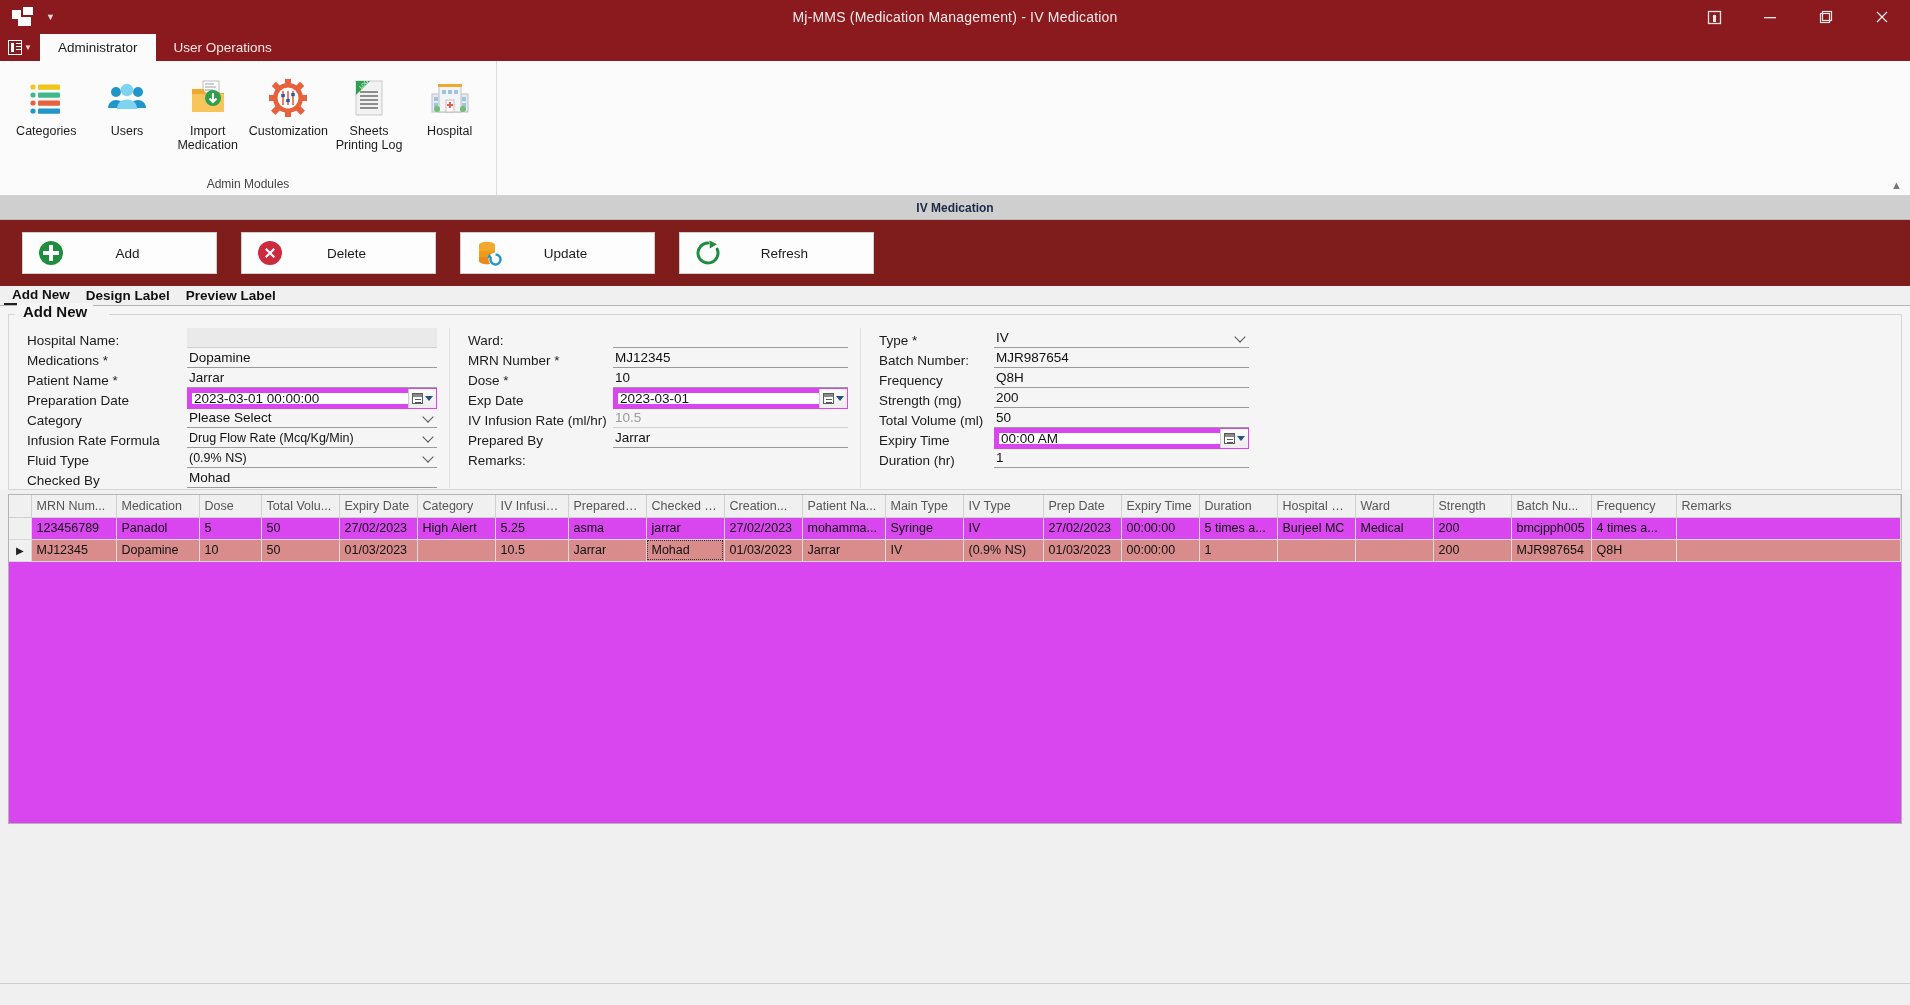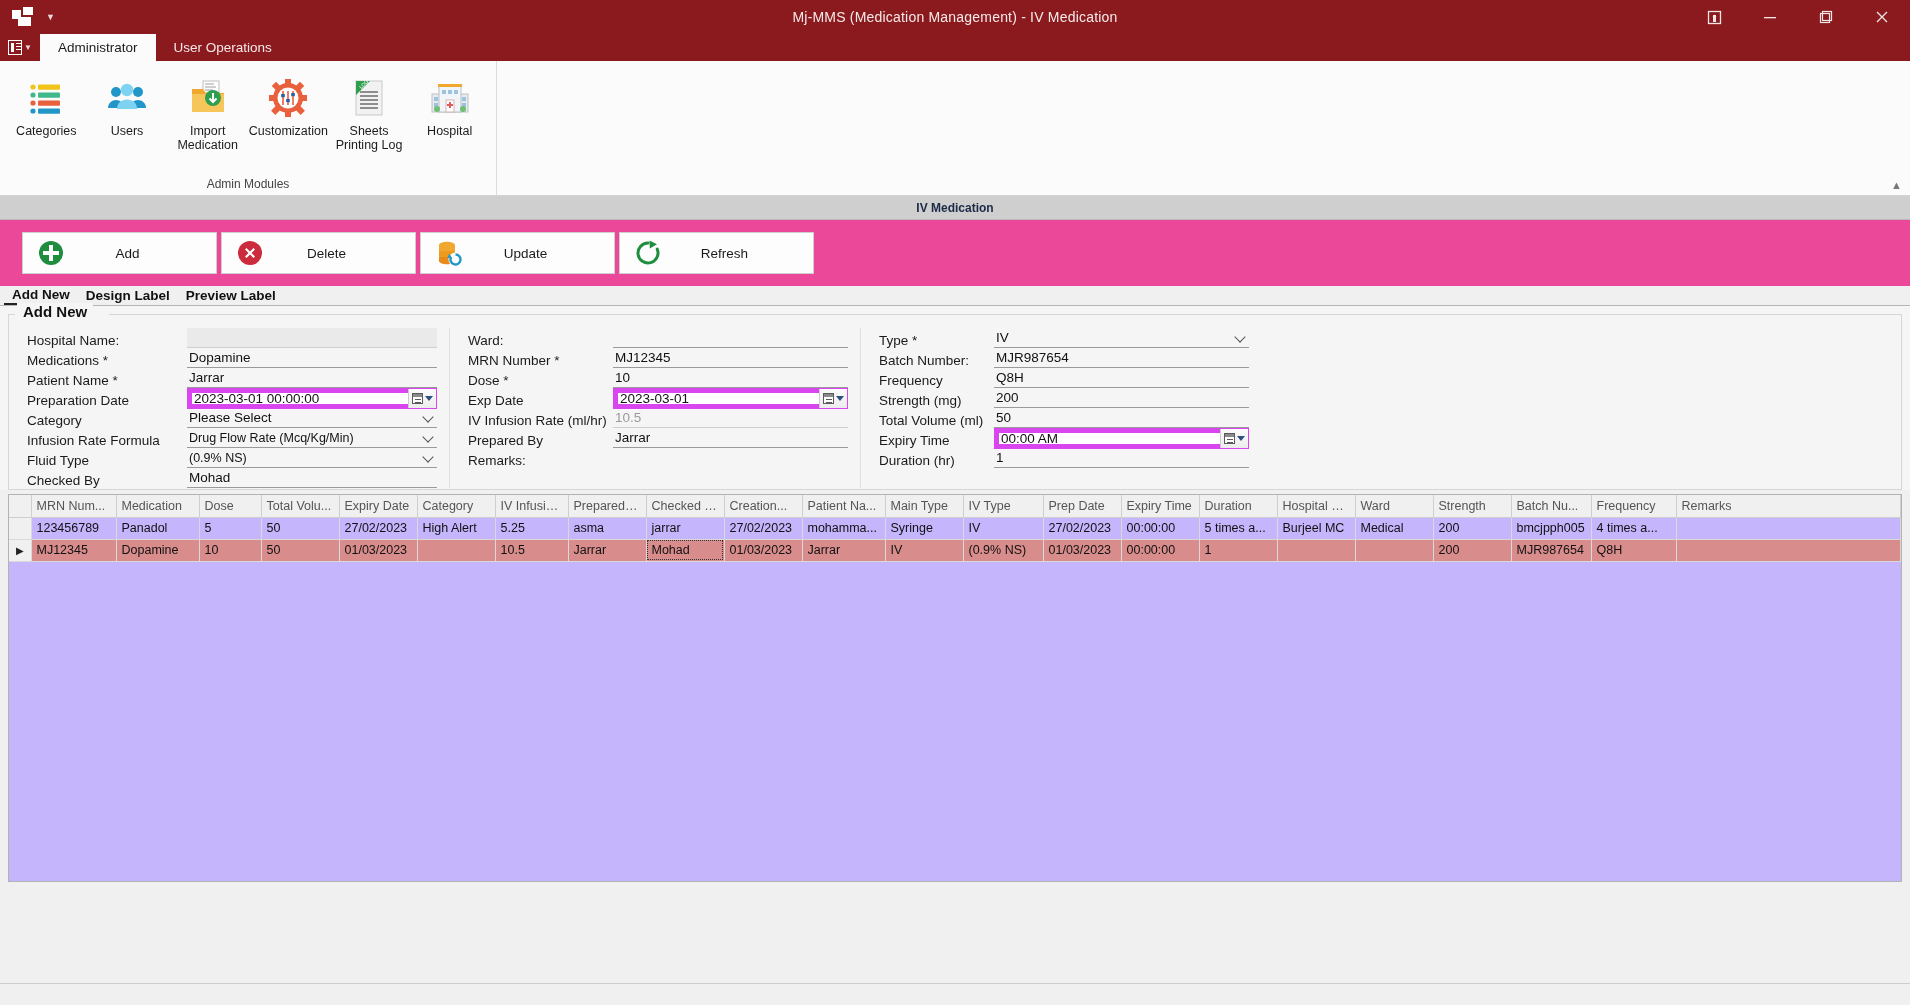--- a/index.html
+++ b/index.html
@@ -73,21 +73,21 @@
   .ribbon-collapse {
     position:absolute; right:8px; bottom:4px; color:#777; font-size:11px;
   }
   
   .dochead {
     height:24px; background:#cfcfcf; display:flex; align-items:center;
     justify-content:center; font-weight:bold; font-size:12px; color:#1b2a47;
     border-bottom:1px solid #b9b9b9;
   }
   
-  .actionbar { height:66px; background:#ec4899; display:flex; align-items:center; padding-left:22px; gap:4px;}
+  .actionbar { height:66px; background:#7f1d1d; display:flex; align-items:center; padding-left:22px; gap:24px;}
   .abtn {
     width:195px; height:42px; background:#fdfdfd; border:1px solid #cfcfcf;
     display:flex; align-items:center; cursor:default; position:relative;
   }
   .abtn .ic { width:56px; display:flex; align-items:center; justify-content:center;}
   .abtn .txt { flex:1; text-align:center; font-size:13.5px; padding-right:40px;}
   
   .tabstrip {
     height:20px; display:flex; align-items:flex-end; padding-left:4px;
     background:#f0f0f0; border-bottom:1px solid #b6b6b6;
@@ -154,21 +154,21 @@
   }
   .dtbtn .cal {
     width:11px; height:11px; border:1.3px solid #5a5a5a; background:#fff; position:relative;
   }
   .dtbtn .cal::before{content:"";position:absolute;left:0;top:0;right:0;height:3px;background:#8a8a8a;}
   .dtbtn .cal::after{content:"";position:absolute;left:1.5px;top:5px;width:6px;height:1.2px;
      background:#5a5a5a;box-shadow:0 3px 0 #5a5a5a;}
   .dtbtn .tri { width:0;height:0;border-left:4px solid transparent;border-right:4px solid transparent;
      border-top:5px solid #2b4f81; }
   
-  .gridwrap { margin:4px 8px 0 8px; border:1px solid #b3b3b3; background:#c4b5fd; height:388px; overflow:hidden;}
+  .gridwrap { margin:4px 8px 0 8px; border:1px solid #b3b3b3; background:#d946ef; height:330px; overflow:hidden;}
   table.grid { border-collapse:collapse; width:100%; table-layout:fixed; font-size:12.5px;}
   table.grid th {
     background:#f0f0f0; border:1px solid #cfcfcf; border-top:none; border-left:none;
     font-weight:normal; color:#555; text-align:left; padding:3px 5px; height:22px;
     white-space:nowrap; overflow:hidden; text-overflow:ellipsis;
   }
   table.grid td {
     border-bottom:1px solid #d9d9d9; border-right:1px solid #d9d9d9;
     padding:3px 5px; height:22px; white-space:nowrap; overflow:hidden;
     text-overflow:ellipsis; color:#111;

